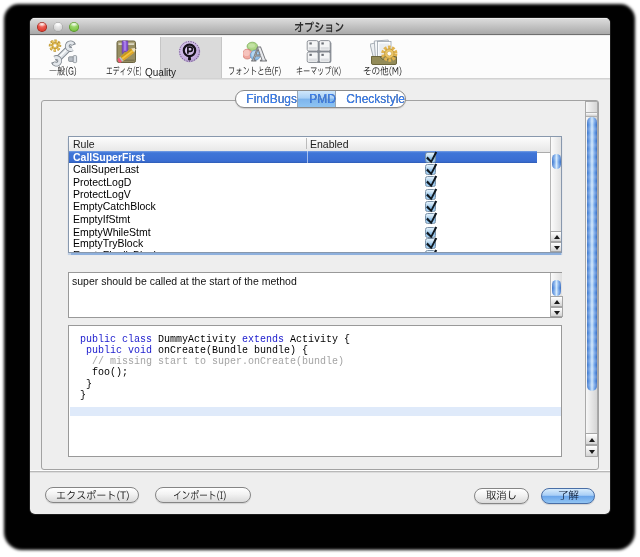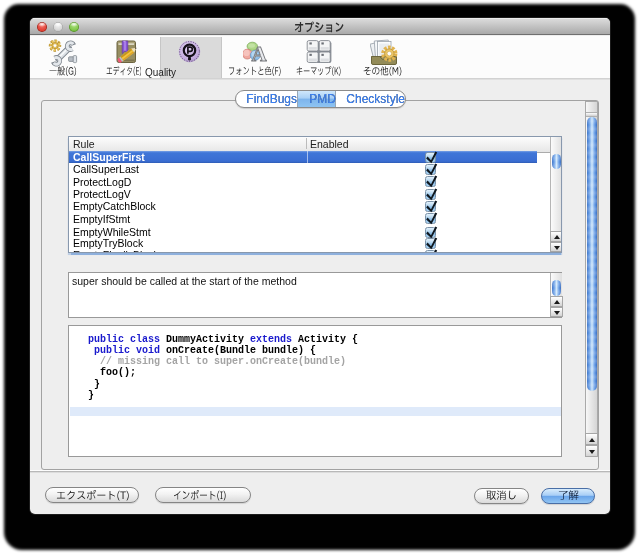--- a/index.html
+++ b/index.html
@@ -17,21 +17,21 @@
 #tbl{position:absolute;left:38px;top:118px;width:494px;height:117px;border:1px solid #8898ad;background:#fff;overflow:hidden;box-shadow:0 1.5px 1px rgba(110,155,215,0.75)}
 #tblhead{position:absolute;left:0;top:0;width:492px;height:16px;background:linear-gradient(#fdfdfd,#e6e6e6);border-bottom:1px solid #ababab;font-size:10.5px;color:#222}
 .trow{position:absolute;left:0;width:480px;height:12.3px;font-size:10.5px;line-height:12.3px;color:#000;white-space:nowrap}
 .trow .rn{position:absolute;left:4px;top:0}
 .cb{position:absolute;left:355.5px;top:0.8px;width:11px;height:11px;border:1px solid #7b92a8;border-radius:2.5px;background:linear-gradient(#e4f2fc,#aed2ee 48%,#8abce6 52%,#a5cff0)}
 .cb svg{position:absolute;left:-1px;top:-3px}
 #tscroll{position:absolute;left:481px;top:0;width:12px;height:115px;background:linear-gradient(90deg,#fbfbfb,#dfdfdf);border-left:1px solid #b5b5b5}
 #descbox{position:absolute;left:38px;top:254px;width:494px;height:46px;border:1px solid #999;background:#fff;font-size:10.5px;color:#111}
 #dscroll{position:absolute;left:481px;top:0;width:12px;height:44px;background:linear-gradient(90deg,#fbfbfb,#dfdfdf);border-left:1px solid #b5b5b5}
 #codebox{position:absolute;left:38px;top:307px;width:494px;height:132px;border:1px solid #999;background:#fff;overflow:hidden}
-#codebox pre{position:absolute;left:0;top:7.5px;padding-left:19px;font-family:"Liberation Mono",monospace;font-size:10px;font-weight:700;line-height:11.3px;color:#000}
+#codebox pre{position:absolute;left:0;top:7.5px;padding-left:11px;font-family:"Liberation Mono",monospace;font-size:10px;font-weight:400;line-height:11.3px;color:#000}
 .kw{color:#1a1acd}
 .cm{color:#a4a4a4}
 #hl{position:absolute;left:1px;top:81px;width:491px;height:9px;background:#dfeafa}
 #vscroll{position:absolute;left:555px;top:83px;width:13px;height:355px;background:linear-gradient(90deg,#f7f7f7,#d5d5d5);border:1px solid #a9a9a9}
 .thumb{position:absolute;border-radius:6px;background:linear-gradient(90deg,#4176c8 0%,#639ae5 22%,#cfe7fb 50%,#639ae5 78%,#3a6dbf 100%)}
 .thumbtex{position:absolute;left:0;top:0;right:0;bottom:0;border-radius:6px;background:repeating-linear-gradient(180deg,rgba(255,255,255,0) 0px,rgba(255,255,255,0.18) 4px,rgba(255,255,255,0) 8px)}
 .sbtn{position:absolute;background:linear-gradient(#ffffff,#d4d4d4);border:1px solid #a6a6a6}
 .arr{position:absolute;width:0;height:0;border-left:3px solid transparent;border-right:3px solid transparent}
 .up{border-bottom:4px solid #1a1a1a}
 .dn{border-top:4px solid #1a1a1a}
@@ -268,21 +268,21 @@
           </div>
           <div class="sbtn" style="left:-1px;top:33.5px;width:13px;height:10.5px">
             <div class="arr dn" style="left:2.5px;top:3px"></div>
           </div>
         </div>
       </div>
       <div id="codebox">
         <div id="hl"></div>
         <pre><span class="kw">public class</span> DummyActivity <span class="kw">extends</span> Activity {
  <span class="kw">public void</span> onCreate(Bundle bundle) {
-  <span class="cm">// missing call to super.onCreate(bundle)</span>
+  <span class="cm">// missing start to super.onCreate(bundle)</span>
   foo();
  }
 }</pre>
       </div>
       <div id="vscroll">
         <div style="position:absolute;left:0;top:10px;width:11px;height:5px;background:linear-gradient(#fdfdfd,#cfcfcf);border:1px solid #b0b0b0;border-left:none;border-right:none"></div>
         <div class="thumb" style="left:0.5px;top:15px;width:10px;height:274px">
           <div class="thumbtex"></div>
         </div>
         <div class="sbtn" style="left:-1px;top:331px;width:13px;height:11.5px">

